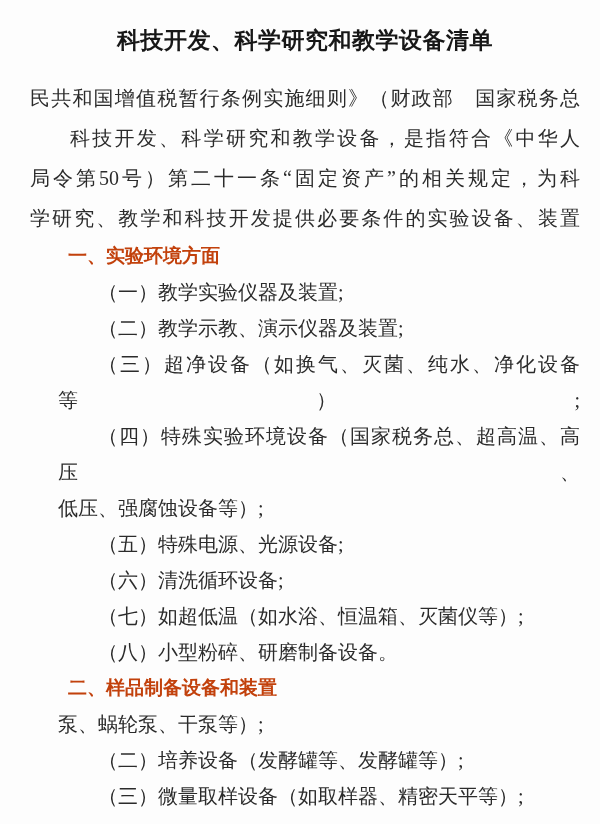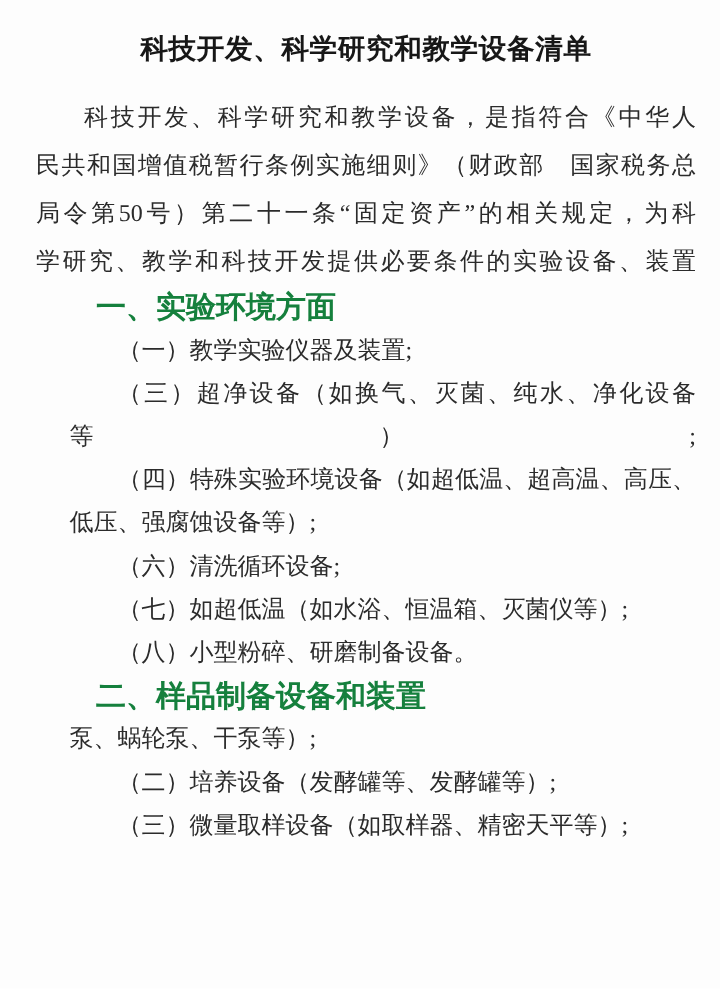--- a/index.html
+++ b/index.html
@@ -39,53 +39,55 @@
     line-height: 40px;
   }
   .item-line {
     line-height: 36px;
     margin-left: 28px;
   }
   .section-heading {
     margin: 0;
     font-family: "Liberation Sans", "DejaVu Sans", sans-serif;
     font-weight: 700;
-    font-size: 25px;
+    font-size: 19px;
     line-height: 36px;
-    color: #15803d;
+    color: #c2410c;
     text-indent: 2em;
   }
   .indent {
     text-indent: 2em;
   }
   .fill {
     white-space: normal;
     text-align: justify;
     text-align-last: justify;
   }
 </style>
 </head>
 <body>
 
 <div class="page">
   <div class="content">
 
     <h1 class="title">科技开发、科学研究和教学设备清单</h1>
 
+    <p class="line para-line fill">民共和国增值税暂行条例实施细则》（财政部　国家税务总</p>
     <p class="line para-line indent fill">科技开发、科学研究和教学设备，是指符合《中华人</p>
-    <p class="line para-line fill">民共和国增值税暂行条例实施细则》（财政部　国家税务总</p>
     <p class="line para-line fill">局令第50号）第二十一条“固定资产”的相关规定，为科</p>
     <p class="line para-line fill">学研究、教学和科技开发提供必要条件的实验设备、装置</p>
 
     <h2 class="section-heading">一、实验环境方面</h2>
 
     <p class="line item-line indent">（一）教学实验仪器及装置;</p>
+    <p class="line item-line indent">（二）教学示教、演示仪器及装置;</p>
     <p class="line item-line indent fill">（三）超净设备（如换气、灭菌、纯水、净化设备等）;</p>
-    <p class="line item-line indent fill">（四）特殊实验环境设备（如超低温、超高温、高压、</p>
+    <p class="line item-line indent fill">（四）特殊实验环境设备（国家税务总、超高温、高压、</p>
     <p class="line item-line">低压、强腐蚀设备等）;</p>
+    <p class="line item-line indent">（五）特殊电源、光源设备;</p>
     <p class="line item-line indent">（六）清洗循环设备;</p>
     <p class="line item-line indent">（七）如超低温（如水浴、恒温箱、灭菌仪等）;</p>
     <p class="line item-line indent">（八）小型粉碎、研磨制备设备。</p>
 
     <h2 class="section-heading">二、样品制备设备和装置</h2>
 
     <p class="line item-line">泵、蜗轮泵、干泵等）;</p>
     <p class="line item-line indent">（二）培养设备（发酵罐等、发酵罐等）;</p>
     <p class="line item-line indent">（三）微量取样设备（如取样器、精密天平等）;</p>
 

